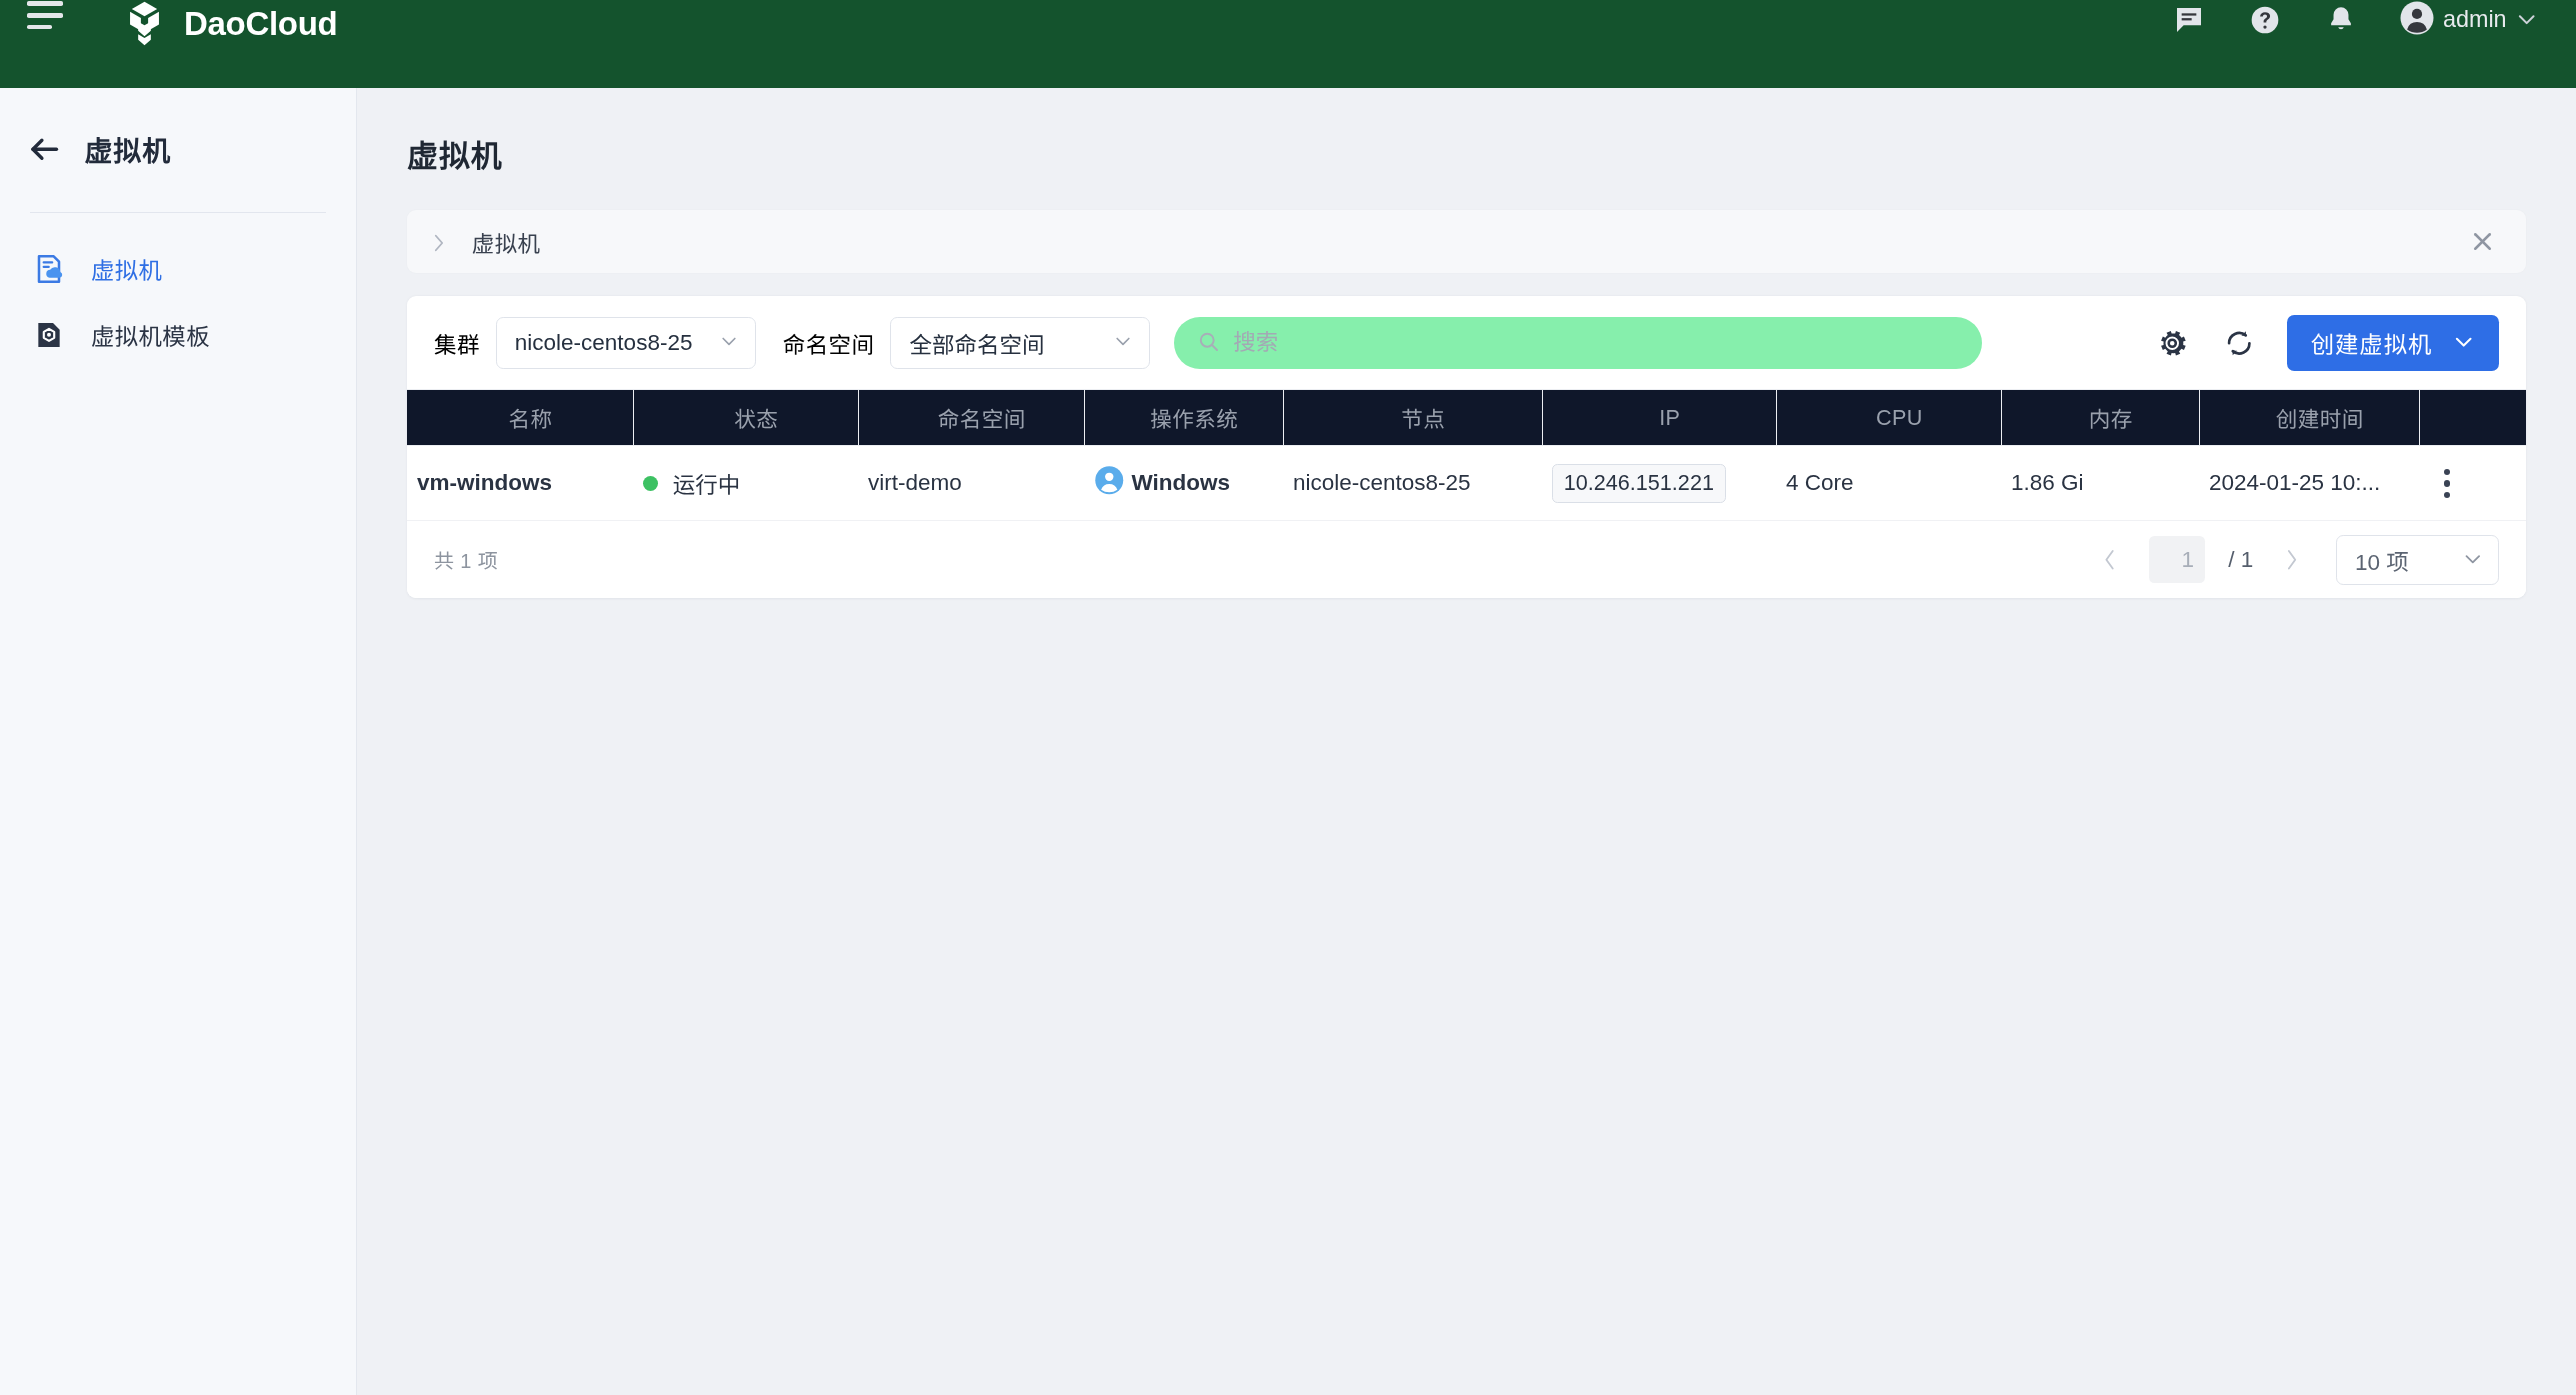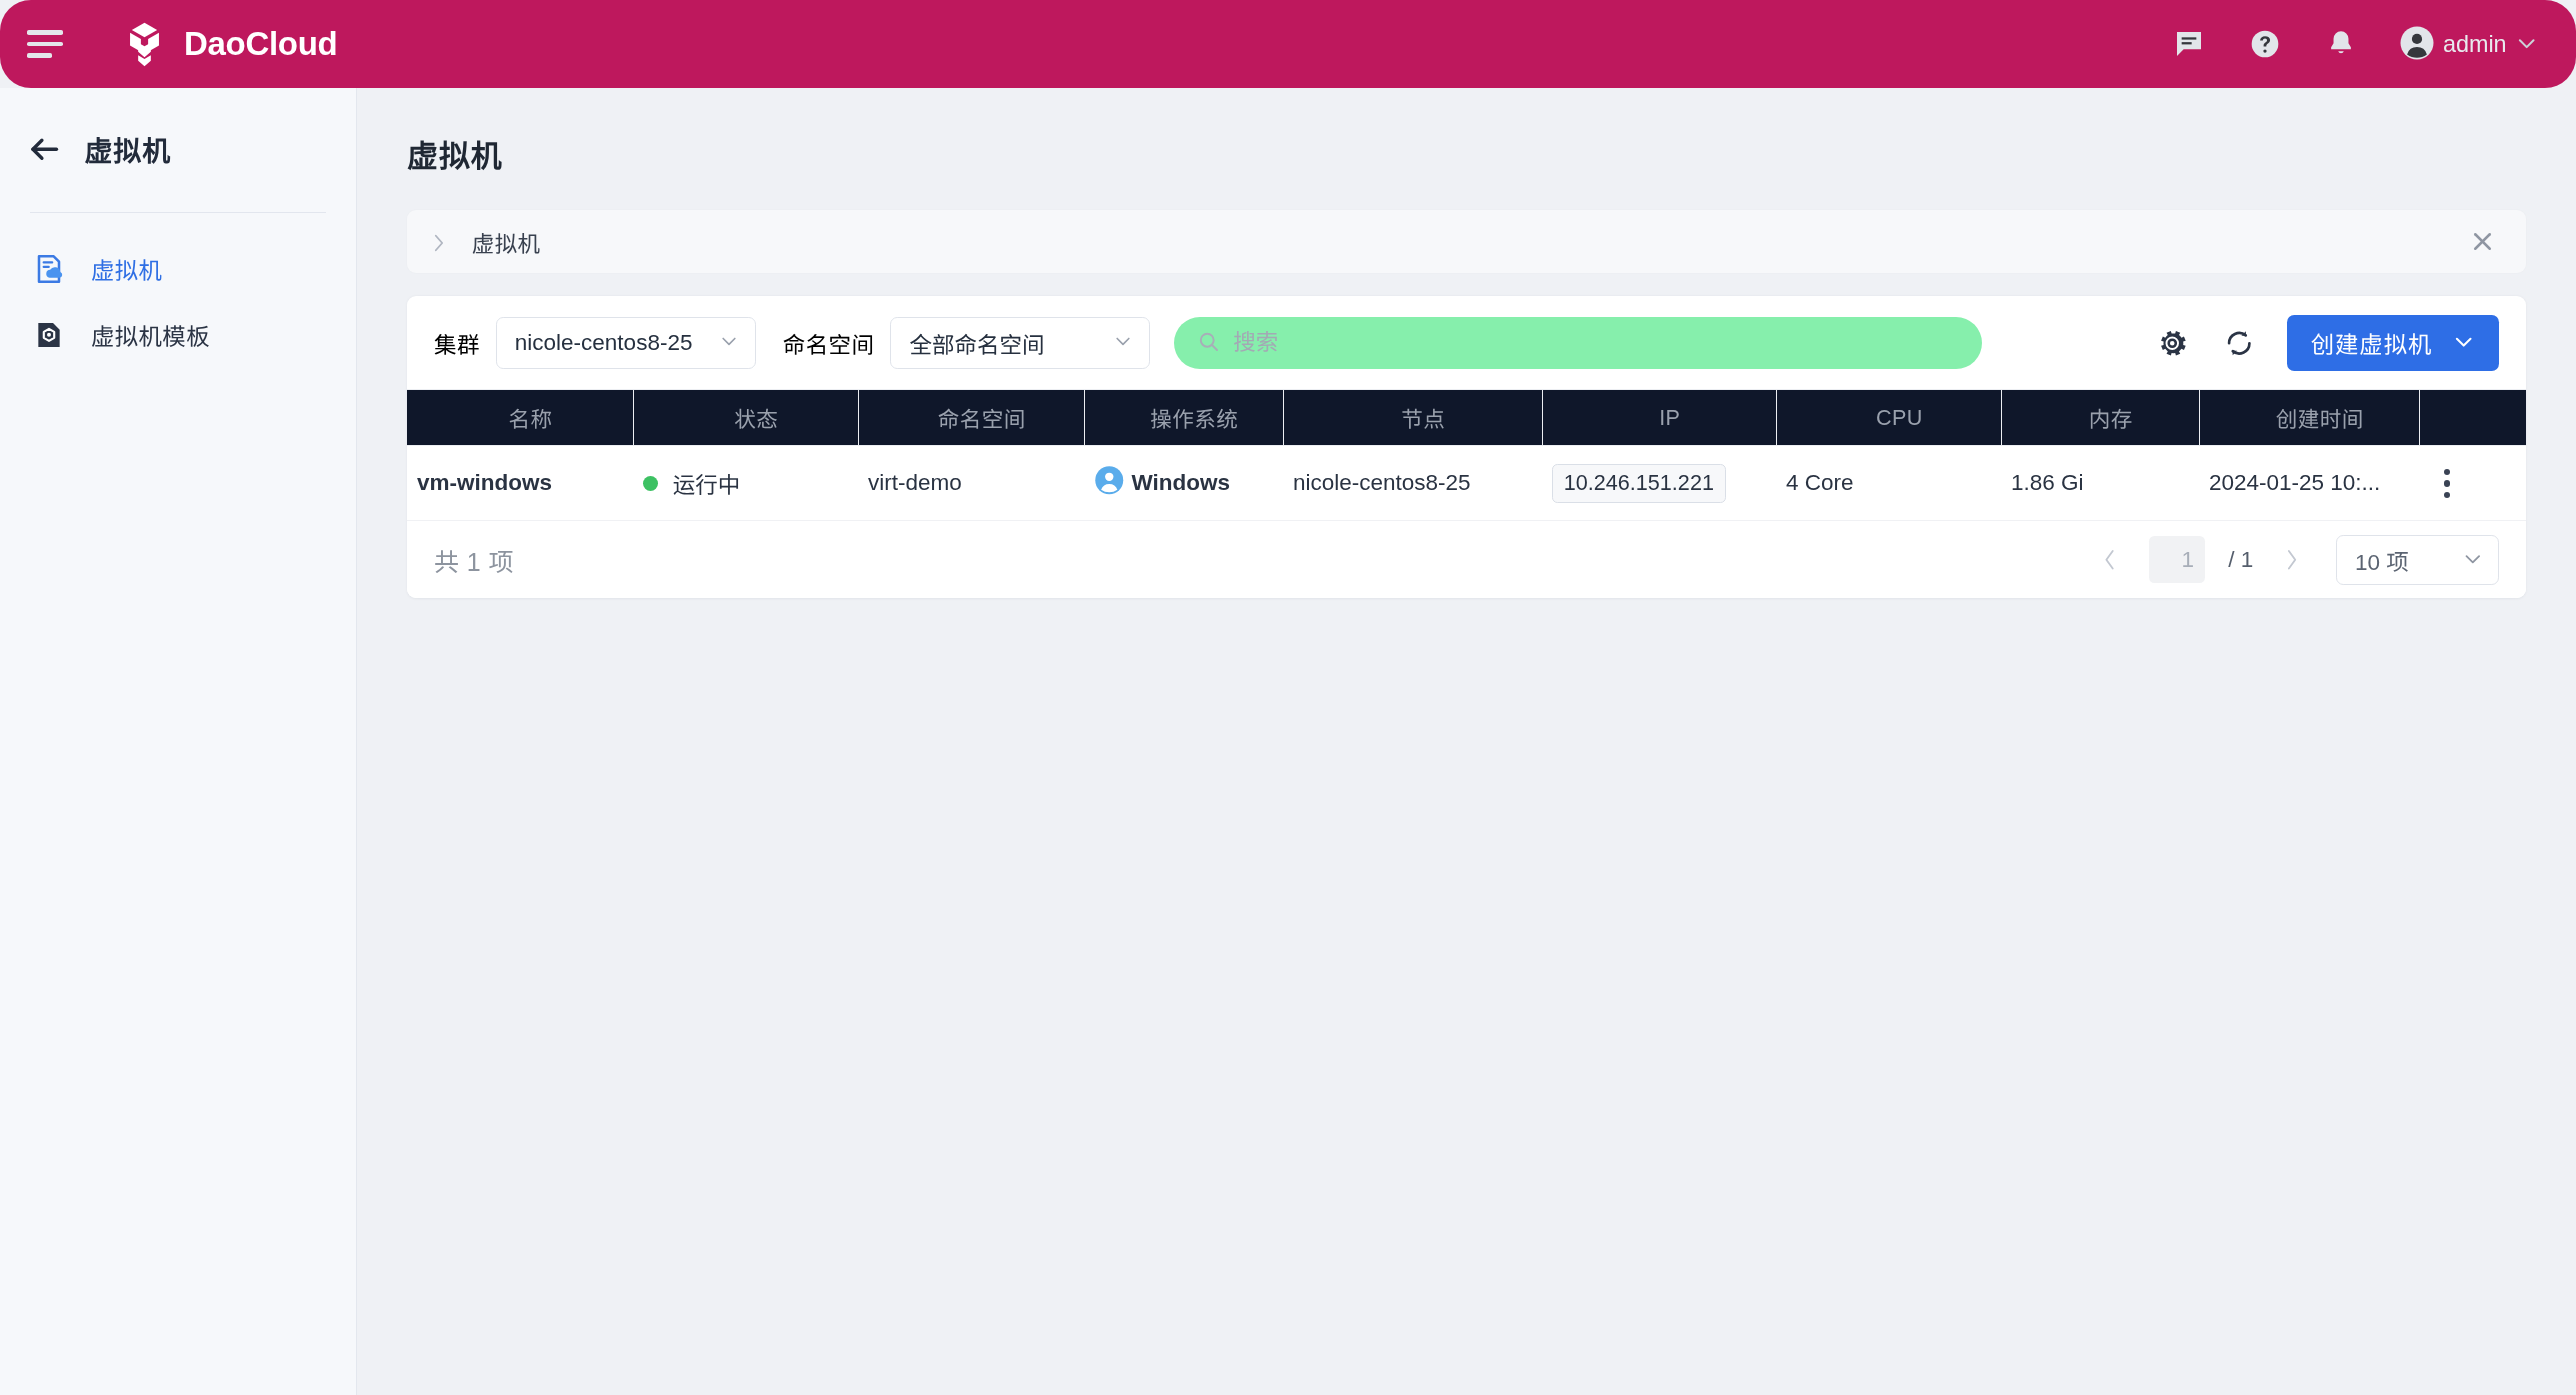--- a/index.html
+++ b/index.html
@@ -9,22 +9,22 @@
     font-family: "Liberation Sans", "DejaVu Sans", sans-serif;
     background: #eff1f5;
     overflow: hidden;
     -webkit-font-smoothing: antialiased;
   }
 
   
   .topbar {
     position: absolute; top: 0; left: 0;
     width: 2576px; height: 88px;
-    background: #be185d;
-    display: flex; align-items: center; border-radius: 31px;
+    background: #14532d;
+    display: flex; align-items: flex-start;
   }
   .hamburger {
     width: 40px; height: 30.5px;
     margin-left: 27px;
     display: flex; flex-direction: column; justify-content: center; gap: 7.2px;
     cursor: pointer;
   }
   .hamburger i { display:block; height: 4.5px; background: #e4e6ea; border-radius: 1.8px; }
   .hamburger i:nth-child(1) { width: 36px; }
   .hamburger i:nth-child(2) { width: 36px; }
@@ -166,21 +166,21 @@
     border-radius: 5.4px; padding: 5.4px 10.8px; font-size: 21.6px; color: #2a3342;
   }
   .kebab { display:flex; flex-direction:column; gap:5.4px; align-items:center; cursor:pointer; width: 36px;}
   .kebab i { width: 6.3px; height: 6.3px; border-radius: 50%; background: #3a4354; display:block; }
 
   
   .pager {
     height: 77px; display:flex; align-items:center;
     padding: 0 27px; background: #fff; border-top: 0;
   }
-  .total-txt { font-size: 25px; color: #8d949f; letter-spacing: 0.4px; }
+  .total-txt { font-size: 20px; color: #8d949f; letter-spacing: 0.4px; }
   .pager-right { margin-left:auto; display:flex; align-items:center; gap: 23.4px; }
   .chev-btn { width: 30.5px; height: 30.5px; display:flex; align-items:center; justify-content:center; cursor:pointer; }
   .page-input {
     width: 56px; height: 47px; background: #f1f2f4; border-radius: 5.4px;
     display:flex; align-items:center; justify-content:flex-end; padding-right: 10.8px;
     font-size: 22.5px; color: #a8aeb8;
   }
   .page-sep { font-size: 22.5px; color: #555e6c; }
   .size-select {
     margin-left: 5.4px; width: 163px; height: 50px;

